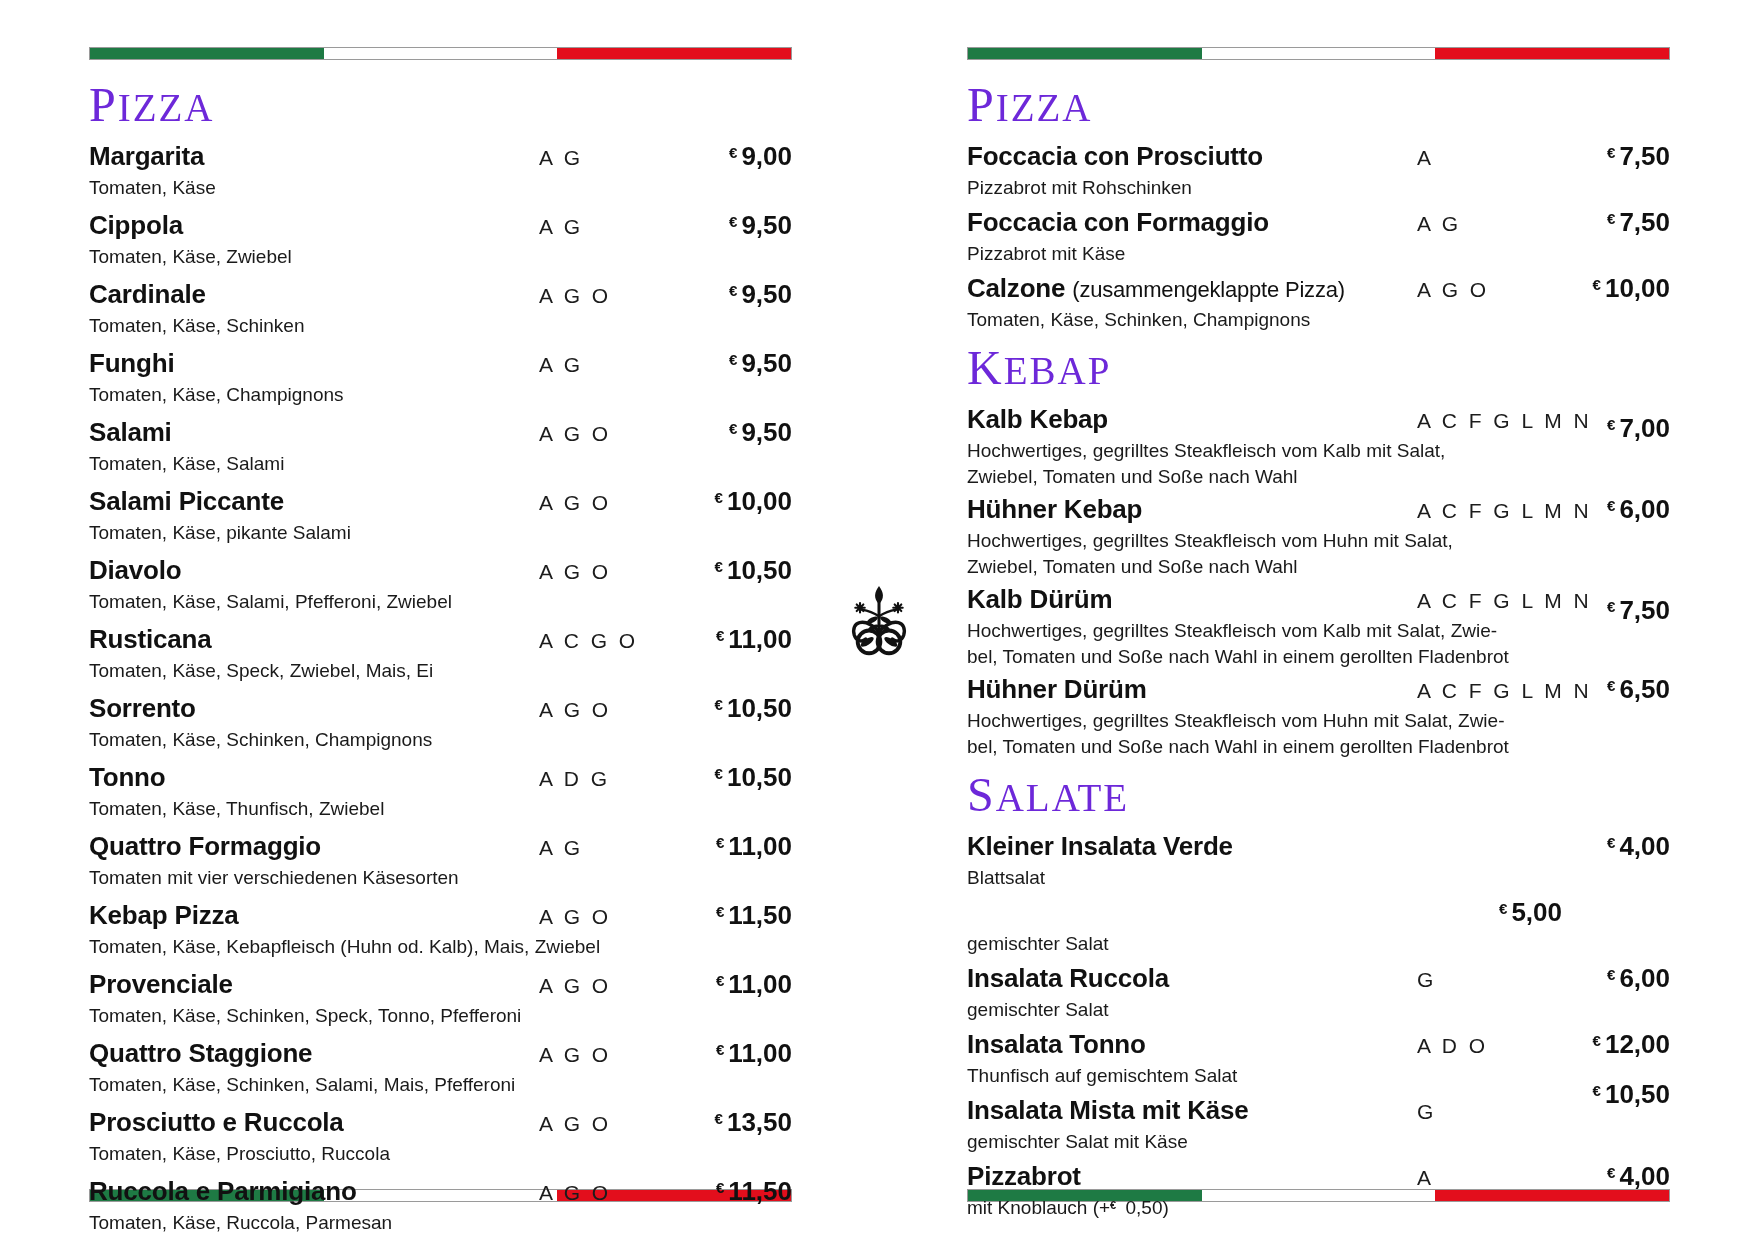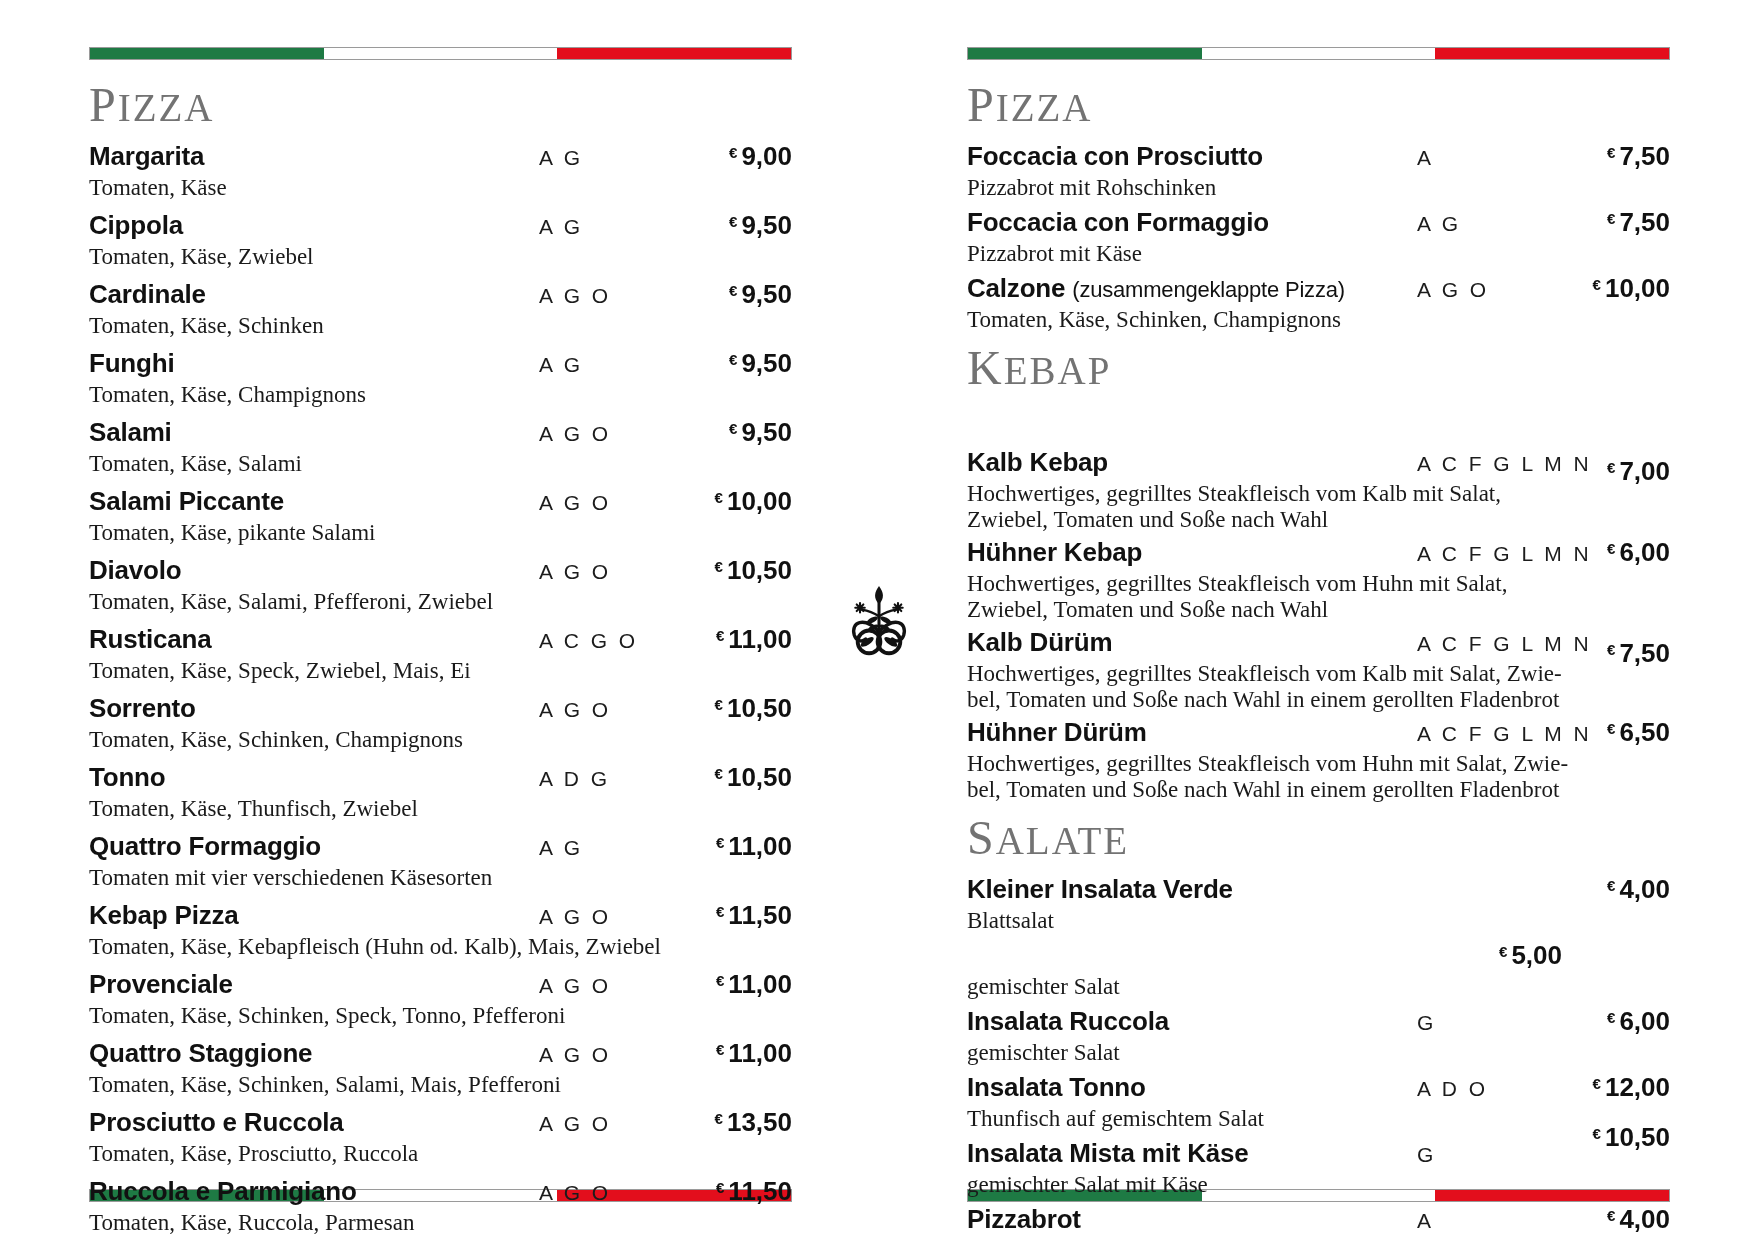--- a/index.html
+++ b/index.html
@@ -32,21 +32,21 @@
   .col-left{left:89px;}
   .col-right{left:967px;}
   
   .section-title{
     font-family:"Liberation Serif",serif;
     font-weight:400;
     font-size:39px;
     line-height:46px;
     letter-spacing:2px;
     text-transform:uppercase;
-    color:#737373;
+    color:#6d28d9;
     margin:12px 0 10px 0;
   }
   .section-title::first-letter{font-size:48px;}
   
   .item{margin-bottom:6px;}
   .col-left .item{margin-bottom:9px;}
   .item.two-line{margin-bottom:4px;}
   .head{
     display:grid;
     grid-template-columns:1fr 145px 108px;
@@ -57,22 +57,22 @@
   .codes{
     font-size:21px;font-weight:400;color:#1c1c1c;
     letter-spacing:3px;white-space:nowrap;line-height:31px;
   }
   .price{
     text-align:right;font-size:26px;font-weight:700;
     white-space:nowrap;line-height:31px;
   }
   .eur{font-size:0.58em;position:relative;top:-0.45em;margin-right:4px;font-weight:700;}
   .desc{
-    font-size:23px;font-weight:400;color:#1a1a1a;
-    line-height:26px;white-space:pre;font-family:Liberation Serif, serif;
+    font-size:19px;font-weight:400;color:#1a1a1a;
+    line-height:26px;white-space:pre;
   }
   
   .ornament{position:absolute;left:850px;top:584px;width:58px;height:74px;}
 </style>
 </head>
 <body>
 
 <div class="flagbar bar-tl">
   <div class="seg seg-green"></div>
   <div class="seg seg-white"></div>
@@ -270,21 +270,21 @@
     </div>
     <div class="desc">Tomaten, Käse, Schinken, Champignons</div>
   </div>
 
   <h2 class="section-title">Kebap</h2>
 
   <div class="item two-line">
     <div class="head">
       <div class="nm"><span class="nm-main">Kalb Kebap</span></div>
       <div class="codes">A C F G L M N</div>
-      <div class="price" style="transform: translateY(9px); margin-top: 43px;"><span class="eur">€</span><span class="amt">7,00</span></div>
+      <div class="price" style="transform: translateY(9px);"><span class="eur">€</span><span class="amt">7,00</span></div>
     </div>
     <div class="desc">Hochwertiges, gegrilltes Steakfleisch vom Kalb mit Salat,
 Zwiebel, Tomaten und Soße nach Wahl</div>
   </div>
 
   <div class="item two-line">
     <div class="head">
       <div class="nm"><span class="nm-main">Hühner Kebap</span></div>
       <div class="codes">A C F G L M N</div>
       <div class="price"><span class="eur">€</span><span class="amt">6,00</span></div>

